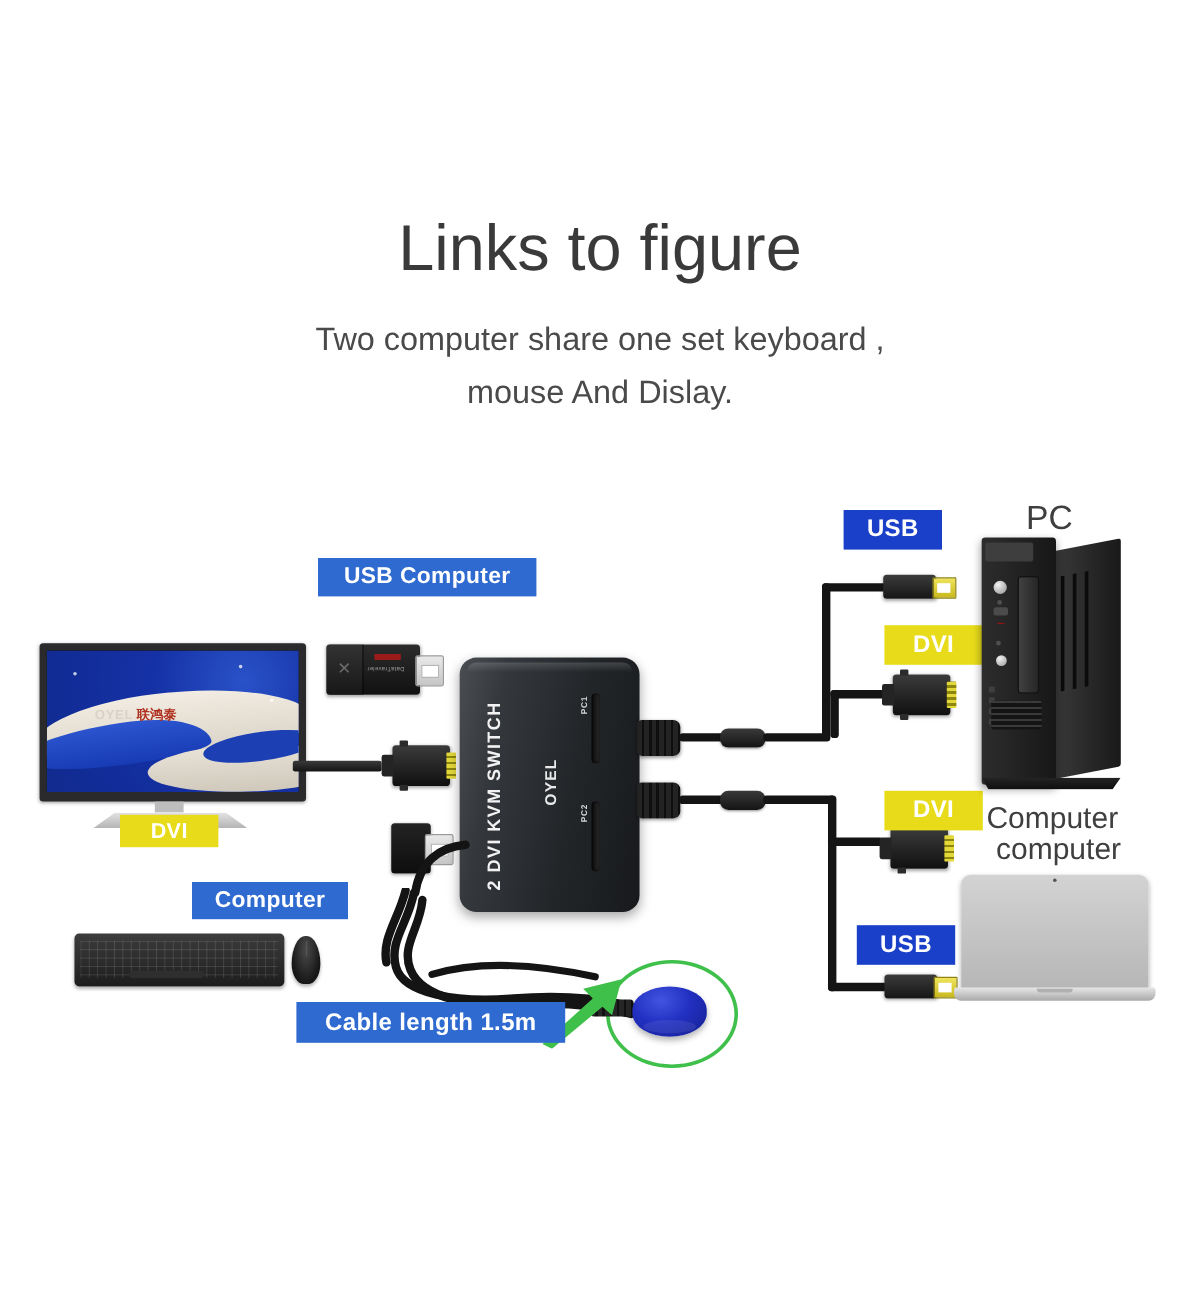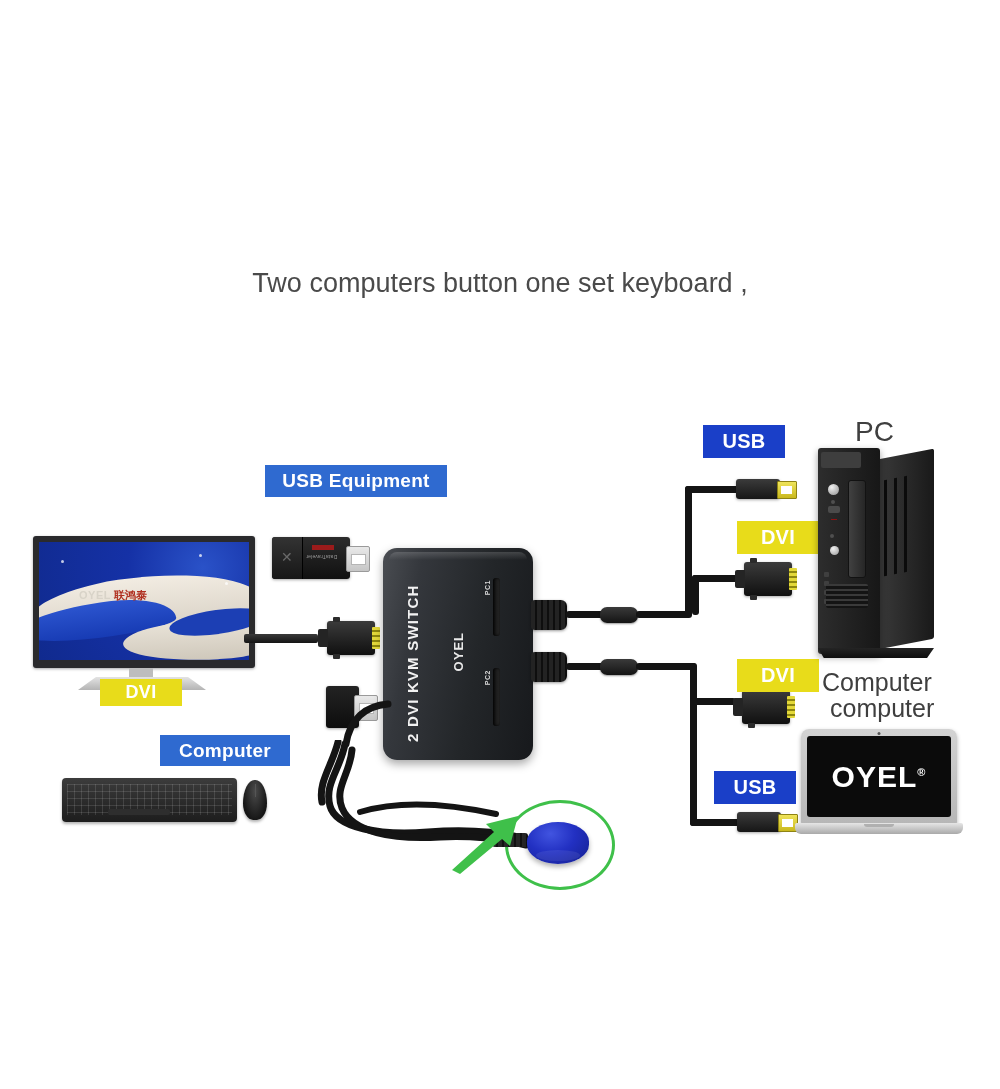--- a/index.html
+++ b/index.html
@@ -184,21 +184,23 @@
            border:3px solid #3fc04a;border-radius:50%;}
   .sw-jack{position:absolute;left:492px;top:833px;width:36px;height:14px;
            background:repeating-linear-gradient(90deg,#262626 0 4px,#111 4px 6px);border-radius:3px;}
   .arrow-wrap{position:absolute;left:450px;top:812px;width:90px;height:62px;}
 </style>
 </head>
 <body>
 
 <div class="stage">
 
-  <div class="sub1">Two computers button one set keyboard ,</div>
+  <div class="title">Links to figure</div>
+  <div class="sub1">Two computer share one set keyboard ,</div>
+  <div class="sub2">mouse And Dislay.</div>
 
   <div class="mon-frame">
     <div class="mon-bezel">
       <div class="mon-screen">
         <div class="wave-a"></div>
         <div class="wave-b"></div>
         <div class="wave-c"></div>
         <div class="wave-d"></div>
         <div class="mon-dot" style="left:22px;top:18px;"></div>
         <div class="mon-dot" style="left:160px;top:12px;"></div>
@@ -224,21 +226,21 @@
 
   <div class="lbl lbl-blue-light" style="left:160px;top:735px;width:130px;height:31px;font-size:19px;">Computer</div>
   <div class="kbd">
     <div class="kbd-keys"></div>
     <div class="kbd-space"></div>
   </div>
   <div class="mouse">
     <div class="mouse-split"></div>
   </div>
 
-  <div class="lbl lbl-blue-light" style="left:265px;top:465px;width:182px;height:32px;font-size:19px;">USB Equipment</div>
+  <div class="lbl lbl-blue-light" style="left:265px;top:465px;width:182px;height:32px;font-size:19px;">USB Computer</div>
 
   <div class="flash">
     <div class="flash-cap">
       <div class="flash-x">✕</div>
     </div>
     <div class="flash-red"></div>
     <div class="flash-txt">DataTraveler</div>
     <div class="usb-tip"></div>
   </div>
 
@@ -318,23 +320,20 @@
       <div class="pc-pwr2"></div>
       <div class="pc-leds"></div>
       <div class="pc-vents"></div>
     </div>
     <div class="pc-base"></div>
   </div>
 
   <div class="lap">
     <div class="lap-lid">
       <div class="lap-cam"></div>
-      <div class="lap-screen">
-        <span class="lap-logo"><span>OYEL</span><sup>®</sup></span>
-      </div>
     </div>
     <div class="lap-base"></div>
     <div class="lap-notch"></div>
   </div>
 
   <svg style="position:absolute;left:300px;top:740px;width:260px;height:120px;" viewBox="0 0 260 120">
     <path d="M45 4 C40 30, 24 44, 30 66 C36 88, 80 96, 128 92 C176 88, 212 94, 228 100" fill="none" stroke="#141414" stroke-width="7" stroke-linecap="round"></path>
     <path d="M52 10 C50 34, 34 48, 42 68 C52 92, 92 100, 140 97 C180 95, 206 100, 226 105" fill="none" stroke="#141414" stroke-width="7" stroke-linecap="round"></path>
     <path d="M38 2 C32 26, 18 42, 22 62" fill="none" stroke="#141414" stroke-width="7" stroke-linecap="round"></path>
     <path d="M60 72 C100 60, 150 64, 196 74" fill="none" stroke="#141414" stroke-width="6" stroke-linecap="round"></path>
@@ -345,14 +344,15 @@
   </svg>
 
   <div class="sw-ring"></div>
   <div class="sw-jack"></div>
   <div class="sw-btn"></div>
 
   <svg class="arrow-wrap" viewBox="0 0 90 62">
     <path d="M2 58 L44 20 L36 12 L68 4 L60 34 L52 27 L10 62 Z" fill="#3fc04a"></path>
   </svg>
 
+  <div class="lbl lbl-blue-light" style="left:247px;top:835px;width:224px;height:34px;font-size:20px;">Cable length 1.5m</div>
 
 </div>
 
 </body></html>

